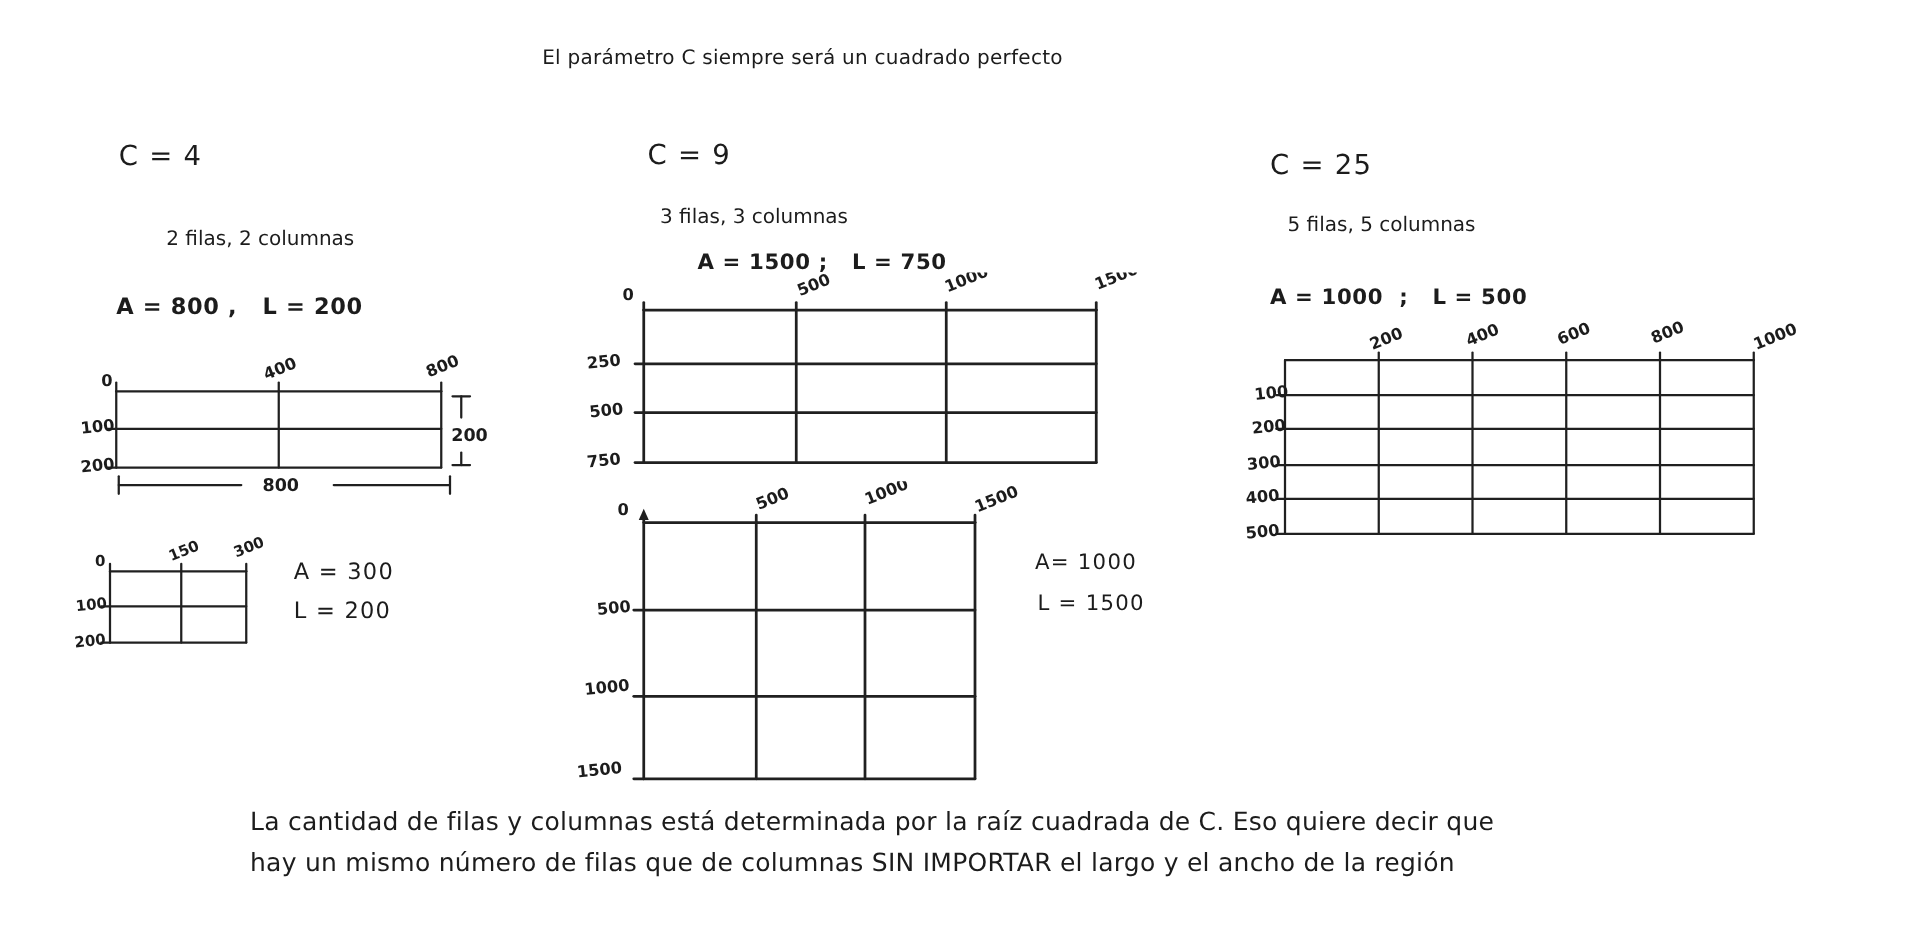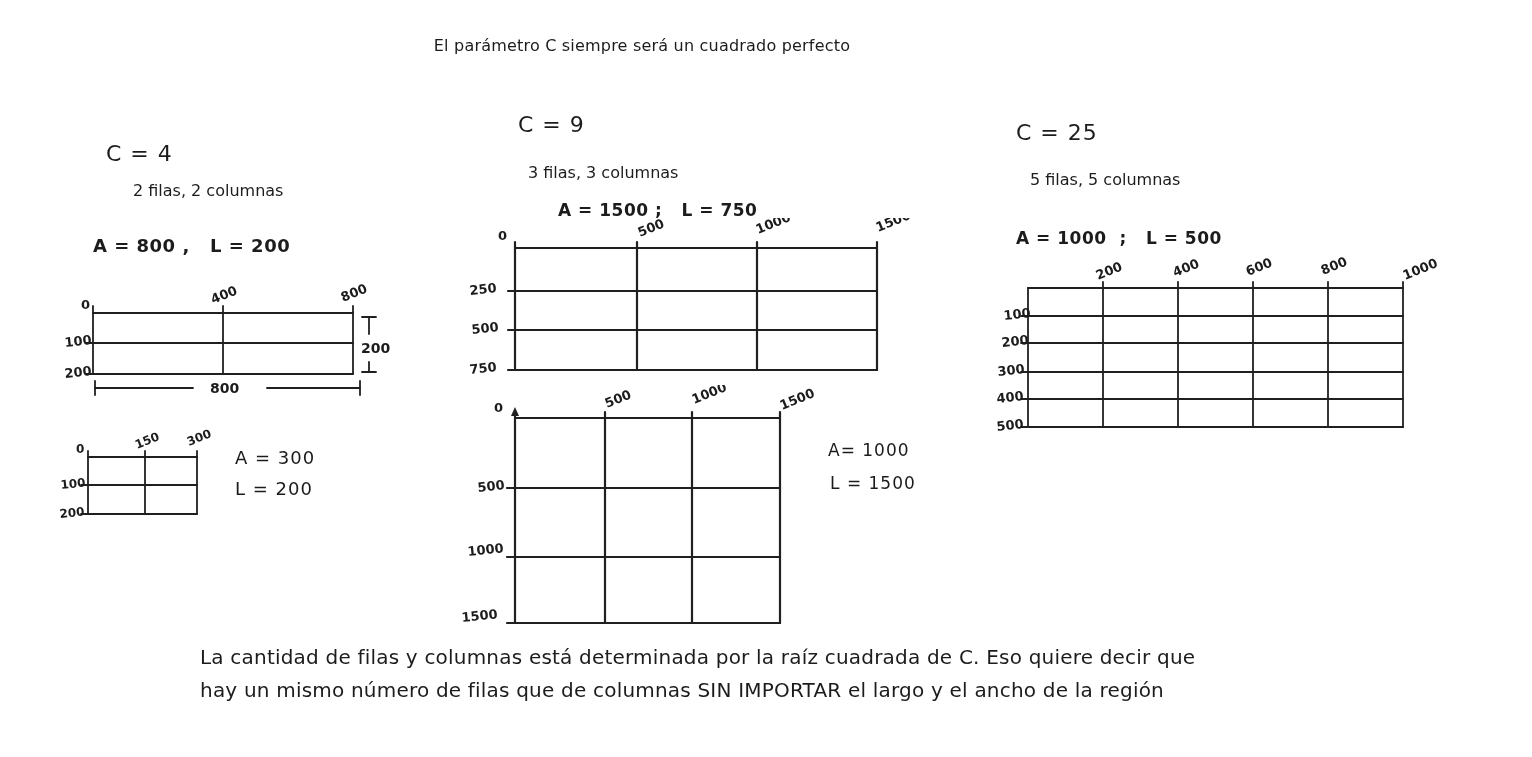--- a/index.html
+++ b/index.html
@@ -23,21 +23,21 @@
   .tks{font:bold 12px "DejaVu Sans",sans-serif;fill:#1c1c1c;}
   .dim{font:bold 14px "DejaVu Sans",sans-serif;fill:#1c1c1c;}
 </style>
 </head>
 <body>
 
 <div class="canvas">
 
   <div class="abs title">El parámetro C siempre será un cuadrado perfecto</div>
 
-  <div class="abs heading" style="left:106px;top:113px;margin-top:28px;">C = 4</div>
+  <div class="abs heading" style="left:95px;top:113px;">C = 4</div>
   <div class="abs subhead" style="left:133px;top:163px;margin-top:18px;">2 filas, 2 columnas</div>
   <div class="abs params" style="left:93px;top:235px;">A = 800 ,   L = 200</div>
 
   <svg class="abs" style="left:60px;top:280px;" width="345" height="132">
     <g class="gl">
       <line x1="33" y1="33" x2="33" y2="94"></line>
         <line x1="163" y1="33" x2="163" y2="94"></line>
         <line x1="293" y1="33" x2="293" y2="94"></line>
       <line x1="33" y1="33" x2="293" y2="33"></line>
         <line x1="33" y1="63" x2="293" y2="63"></line>

